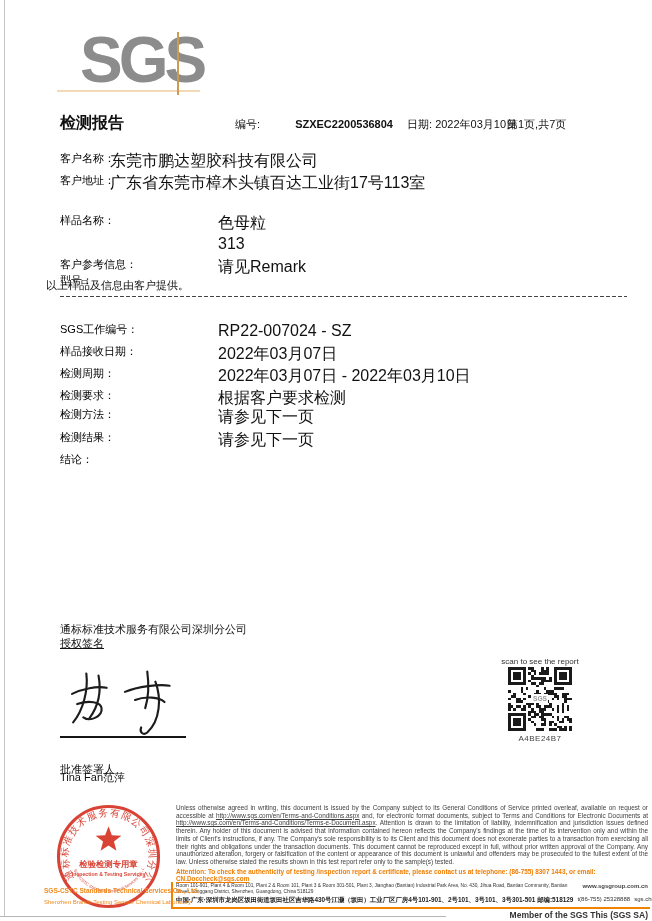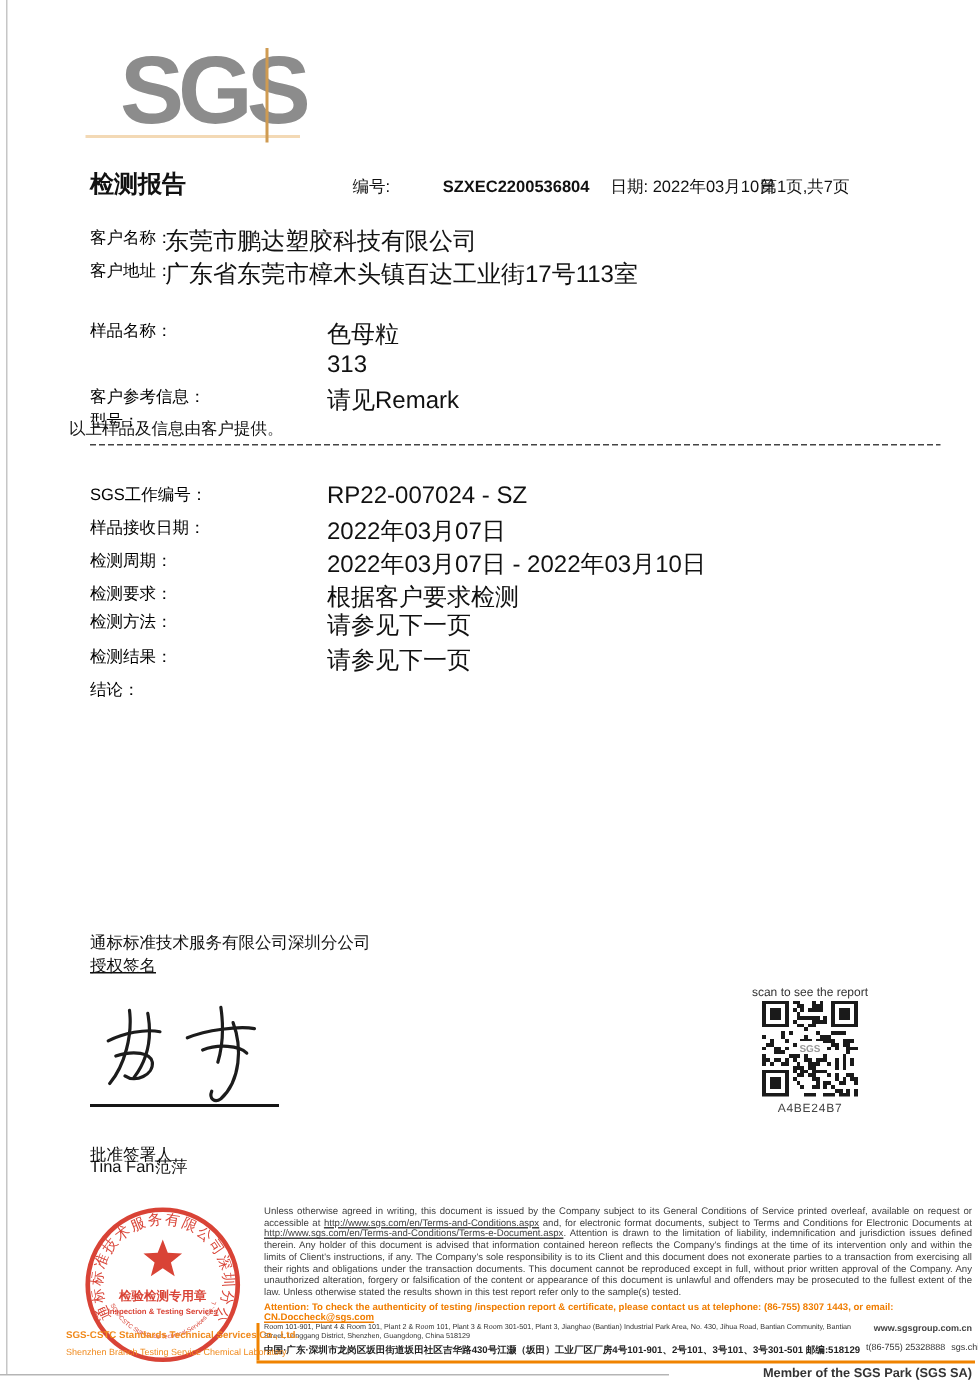--- a/index.html
+++ b/index.html
@@ -358,15 +358,15 @@
       <div class="website">www.sgsgroup.com.cn</div>
     </div>
     <div class="addr-row2">
       <div class="addr-cn">中国·广东·深圳市龙岗区坂田街道坂田社区吉华路430号江灏（坂田）工业厂区厂房4号101-901、2号101、3号101、3号301-501  邮编:518129</div>
       <div class="phone">t(86-755) 25328888</div>
       <div class="email">sgs.china@sgs.com</div>
     </div>
   </div>
 
   <div class="abs orange-hline"></div>
-  <div class="abs member">Member of the SGS Park (SGS SA)</div>
+  <div class="abs member">Member of the SGS This (SGS SA)</div>
 
 </div>
 
 </body></html>

